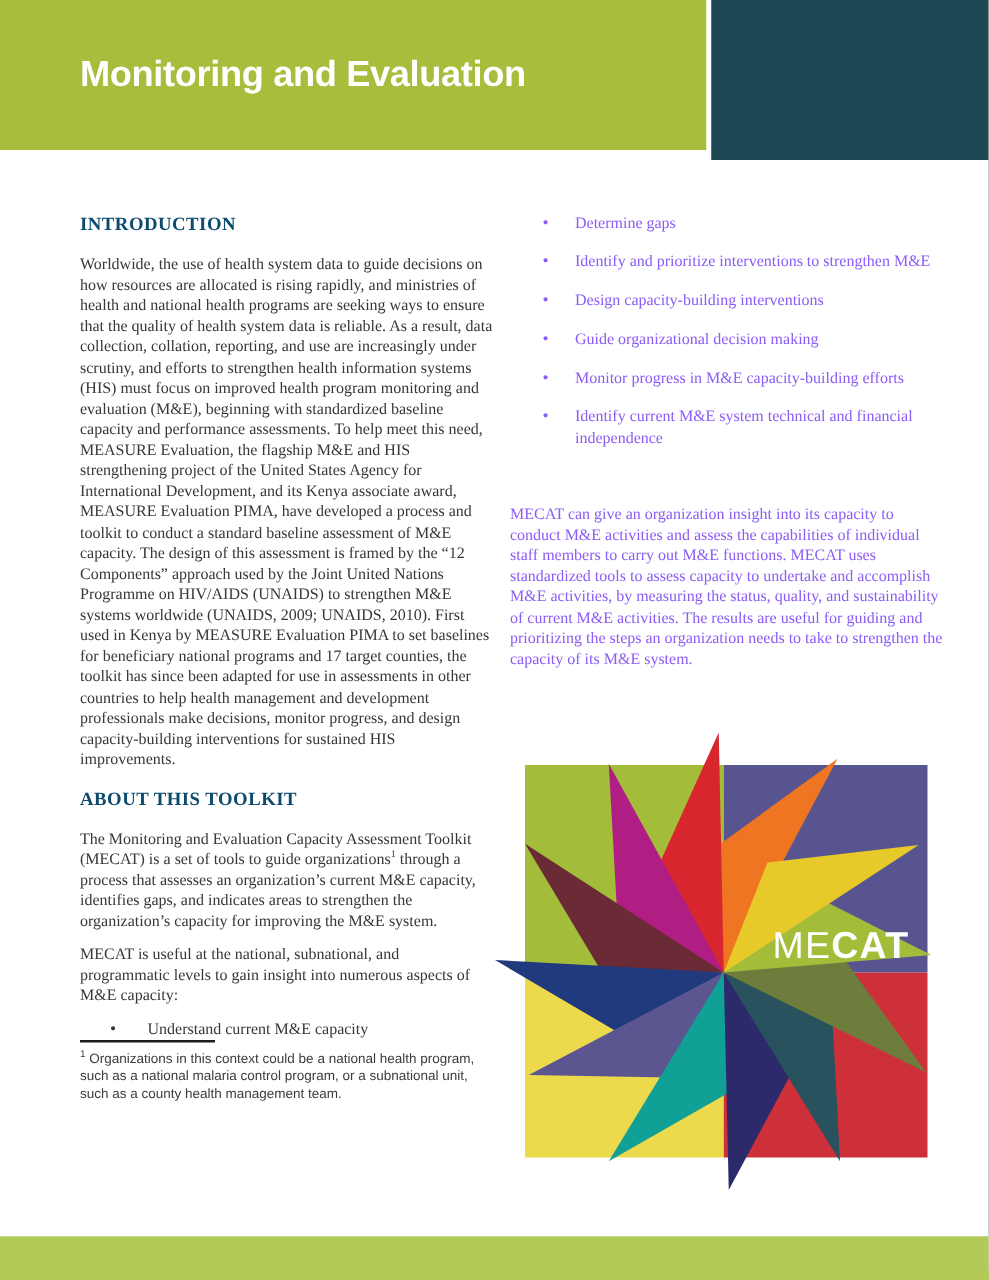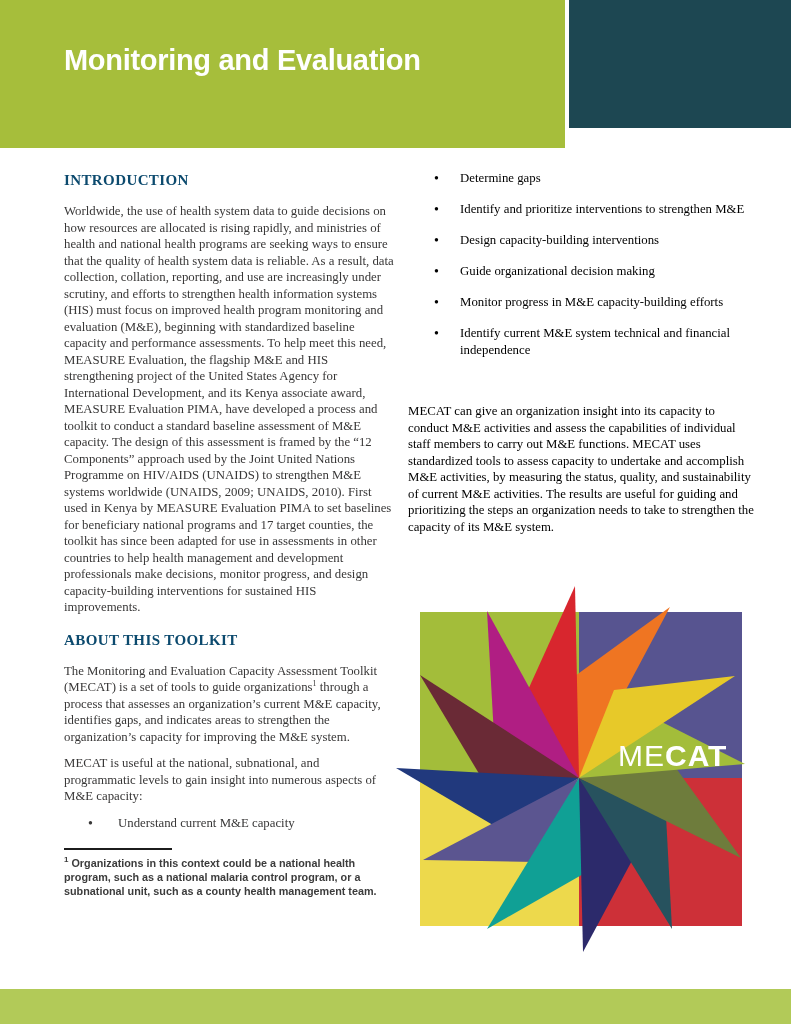--- a/index.html
+++ b/index.html
@@ -1,43 +1,43 @@
 <!DOCTYPE html>
 <html><head>
 <meta charset="utf-8">
 <style>
   html,body{margin:0;padding:0;background:#888;}
   #page{position:relative;width:791px;height:1024px;background:#ffffff;overflow:hidden;
         font-family:"Liberation Serif", serif;}
   
-  .header-green{position:absolute;left:0;top:0;width:565px;height:148px;background:#a6be3b;text-align:center;}
+  .header-green{position:absolute;left:0;top:0;width:565px;height:120px;background:#a6be3b;text-align:center;}
   .header-teal{position:absolute;left:569px;top:0;width:222px;height:128px;background:#1d4752;}
   .header-title{position:absolute;left:64px;top:44px;color:#ffffff;
         font-family:"Liberation Sans", sans-serif;font-weight:bold;
         font-size:29px;line-height:33px;letter-spacing:-0.3px;}
   
   .footer-band{position:absolute;left:0;top:989px;width:791px;height:35px;background:#b2ca58;}
   
   .col-left{position:absolute;left:64px;top:172px;width:330px;color:#383737;}
-  .col-right{position:absolute;left:408px;top:170px;width:350px;color:#000000;}
+  .col-right{position:absolute;left:408px;top:170px;width:350px;color:#8b5cf6;}
   .section-heading{font-family:"Liberation Serif", serif;font-weight:bold;color:#0c4a6e;
         font-size:15px;letter-spacing:0.4px;margin:0 0 14px 0;}
   .section-heading.second{margin-top:16px;}
   .body-text{font-size:12.8px;line-height:16.5px;margin:0 0 10px 0;text-align:left;}
   .body-text:last-child{margin-bottom:0;}
   
   ul.bullets{list-style:none;margin:0;padding:0;}
   ul.bullets li{position:relative;padding-left:52px;font-size:12.8px;line-height:17px;
         margin-bottom:14px;}
   ul.bullets li::before{content:"\2022";position:absolute;left:26px;top:0;font-size:14px;}
   ul.bullets.left-list li{padding-left:54px;margin:10px 0 0 0;}
   ul.bullets.left-list li::before{left:24px;}
   .para-after-bullets{margin-top:44px;}
   
-  .footnote{margin-top:16px;font-weight:bold;}
+  .footnote{}
   .footnote-rule{width:108px;height:0;border:none;border-top:2px solid #1c1c1c;margin:0 0 6px 0;}
   .footnote-text{font-family:"Liberation Sans", sans-serif;font-size:10.8px;line-height:14px;
         color:#3c3c3c;margin:0;}
   sup{font-size:8px;line-height:0;}
   
   .graphic-wrap{position:absolute;left:396px;top:586px;width:352px;height:366px;}
   .mecat-label{font-family:"Liberation Sans", sans-serif;fill:#ffffff;font-size:30px;letter-spacing:1px;}
   .mecat-thin{font-weight:normal;}
   .mecat-bold{font-weight:bold;}
 </style>

